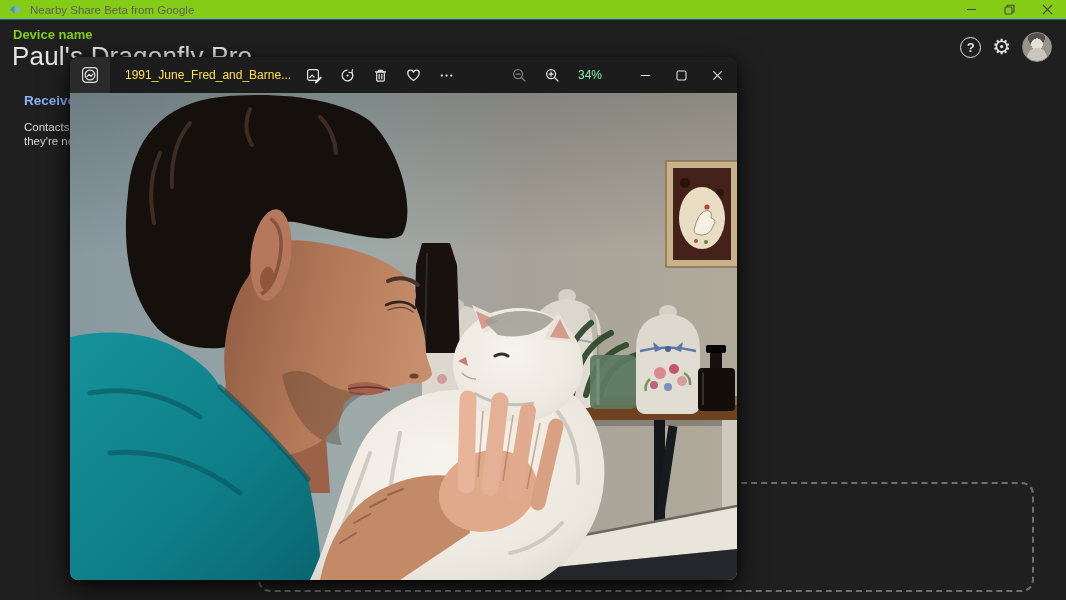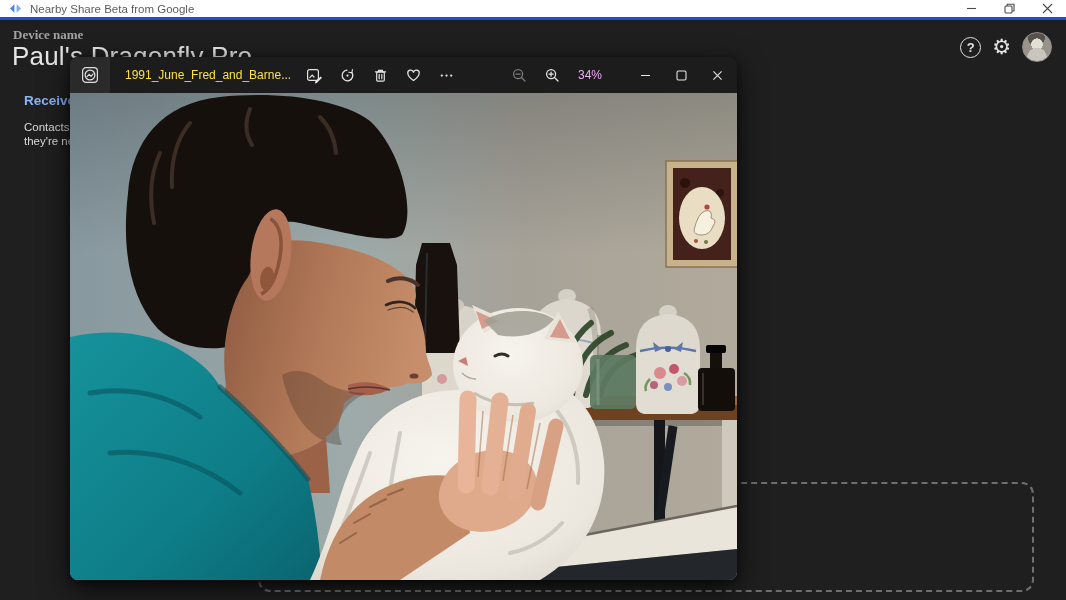--- a/index.html
+++ b/index.html
@@ -4,30 +4,30 @@
 <style>
   html,body{margin:0;padding:0;}
   body{
     width:1066px;height:600px;position:relative;overflow:hidden;
     background:#1f1f1f;font-family:"Liberation Sans",sans-serif;
     -webkit-font-smoothing:antialiased;
   }
   
   .sys-titlebar{
     position:absolute;top:0;left:0;width:1066px;height:20px;
-    background:#ffffff;display:flex;align-items:center;z-index:5;
-    border-bottom:3px solid #1d4ed8;box-sizing:border-box;
+    background:#84cc16;display:flex;align-items:center;z-index:5;
+    border-bottom:1px solid #1d4ed8;box-sizing:border-box;
   }
   .sys-logo{margin-left:9px;display:flex;align-items:center;}
   .sys-title{font-size:11.5px;color:#5d5d5d;margin-left:8px;}
   .sys-controls{margin-left:auto;display:flex;height:100%;}
   .sys-btn{width:38px;height:100%;display:flex;align-items:center;justify-content:center;}
   
   .app-surface{position:absolute;top:20px;left:0;width:1066px;height:580px;background:#1f1f1f;z-index:1;}
-  .device-label{position:absolute;left:13px;top:7px;font-size:13px;font-weight:bold;color:#a3a3a3;font-family:Liberation Serif, serif;}
+  .device-label{position:absolute;left:13px;top:7px;font-size:13px;font-weight:bold;color:#84cc16;}
   .device-name{position:absolute;left:12px;top:21px;font-size:26px;font-weight:400;color:#e5e5e5;letter-spacing:.2px;}
   .receive-heading{position:absolute;left:24px;top:73px;font-size:13.5px;font-weight:bold;color:#8ab4f8;cursor:pointer;}
   .receive-desc{position:absolute;left:24px;top:100px;font-size:11.5px;line-height:14px;color:#dcdcdc;}
   .hdr-icons{position:absolute;right:14px;top:12px;display:flex;align-items:center;gap:11px;}
   .help-icon{width:21px;height:21px;border:1.6px solid #e2e2e2;border-radius:50%;
     display:flex;align-items:center;justify-content:center;font-size:13px;font-weight:bold;color:#e2e2e2;box-sizing:border-box;}
   .gear-icon{font-size:21px;color:#e3e3e3;line-height:1;margin-top:-2px;}
   .avatar{
     width:30px;height:30px;border-radius:50%;border:1px solid #8f8f8f;box-sizing:border-box;
     background:
@@ -46,21 +46,21 @@
     background:#1c1c1c;border-radius:8px;overflow:hidden;
     box-shadow:0 10px 30px rgba(0,0,0,.65),0 2px 8px rgba(0,0,0,.5);
   }
   .pw-titlebar{position:relative;width:667px;height:36px;background:#1c1c1c;display:flex;align-items:center;}
   .pw-appicon{width:40px;height:36px;background:#2a2a2a;display:flex;align-items:center;justify-content:center;flex:0 0 auto;}
   .pw-filename{margin-left:15px;font-size:12px;color:#fde047;white-space:nowrap;}
   .pw-toolbar{position:absolute;left:228px;top:0;height:36px;display:flex;}
   .pw-tool{width:33px;height:36px;display:flex;align-items:center;justify-content:center;cursor:pointer;}
   .pw-zoomgroup{position:absolute;left:433px;top:0;height:36px;display:flex;}
   .pw-zoomlabel{position:absolute;left:498px;top:0;width:44px;height:36px;display:flex;align-items:center;justify-content:center;
-    font-size:12px;color:#f0abfc;}
+    font-size:12px;color:#86efac;}
   .pw-controls{position:absolute;right:2px;top:0;height:36px;display:flex;}
   .pw-ctl{width:36px;height:36px;display:flex;align-items:center;justify-content:center;cursor:pointer;}
   .pw-canvas{width:667px;height:487px;display:block;}
 </style>
 </head>
 <body>
 
 <div class="sys-titlebar">
   <span class="sys-logo">
     <svg width="13" height="11" viewBox="0 0 13 11">

